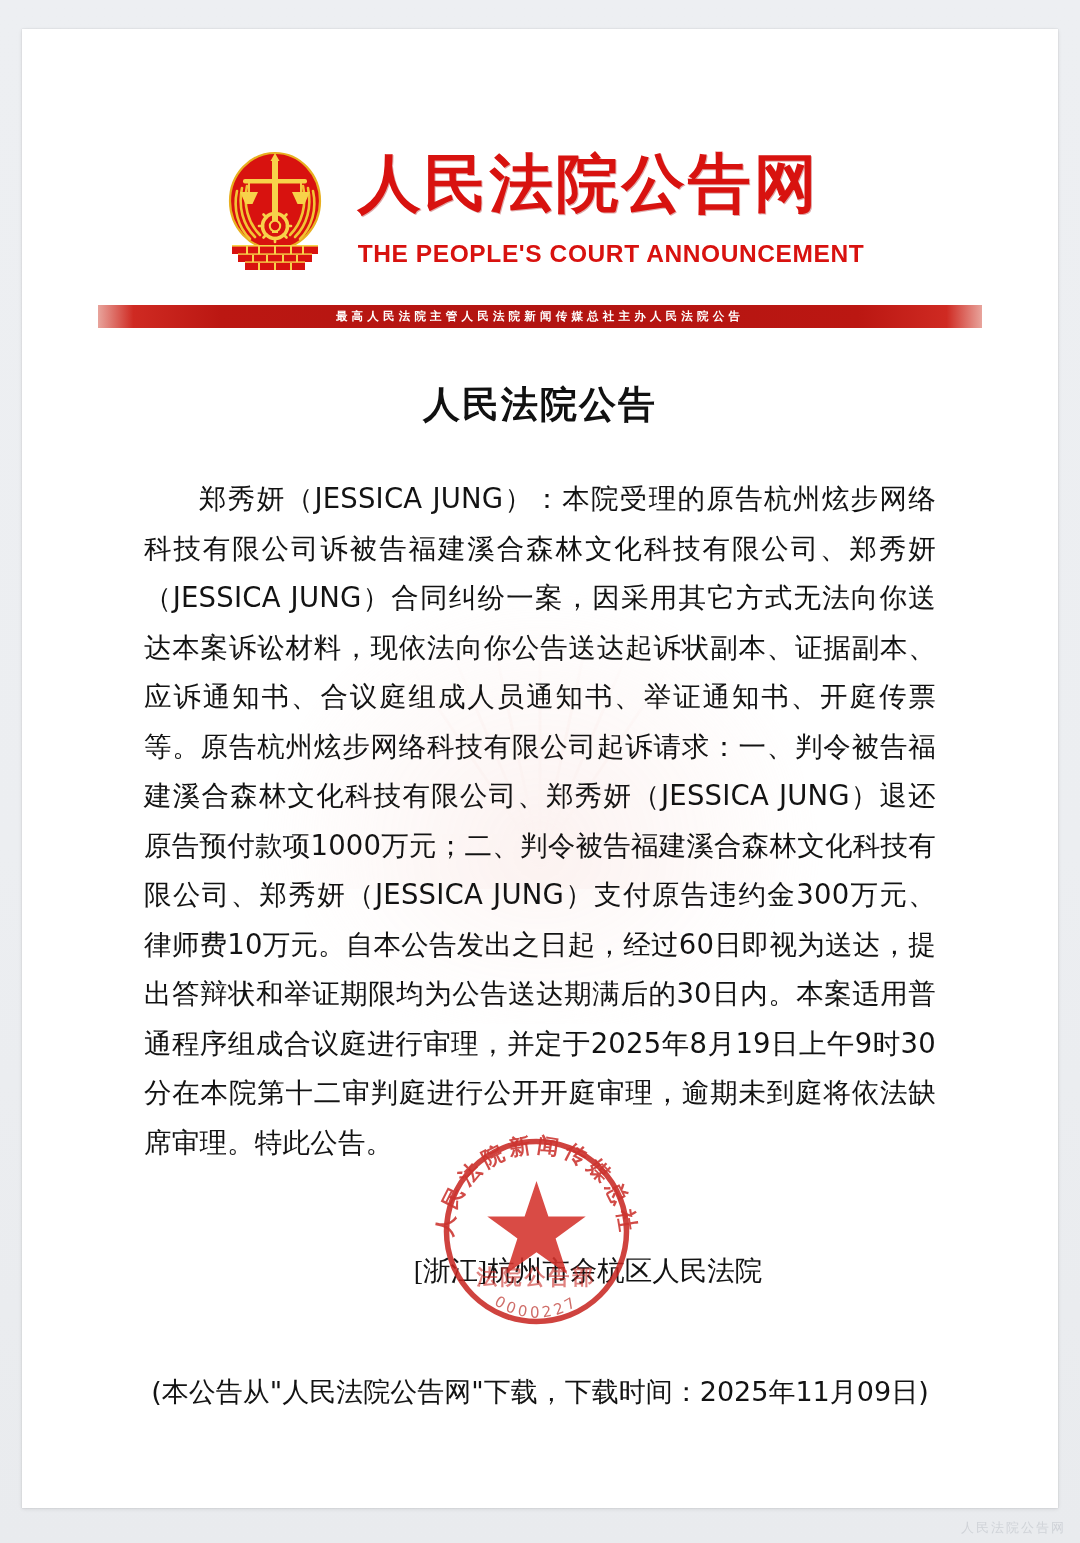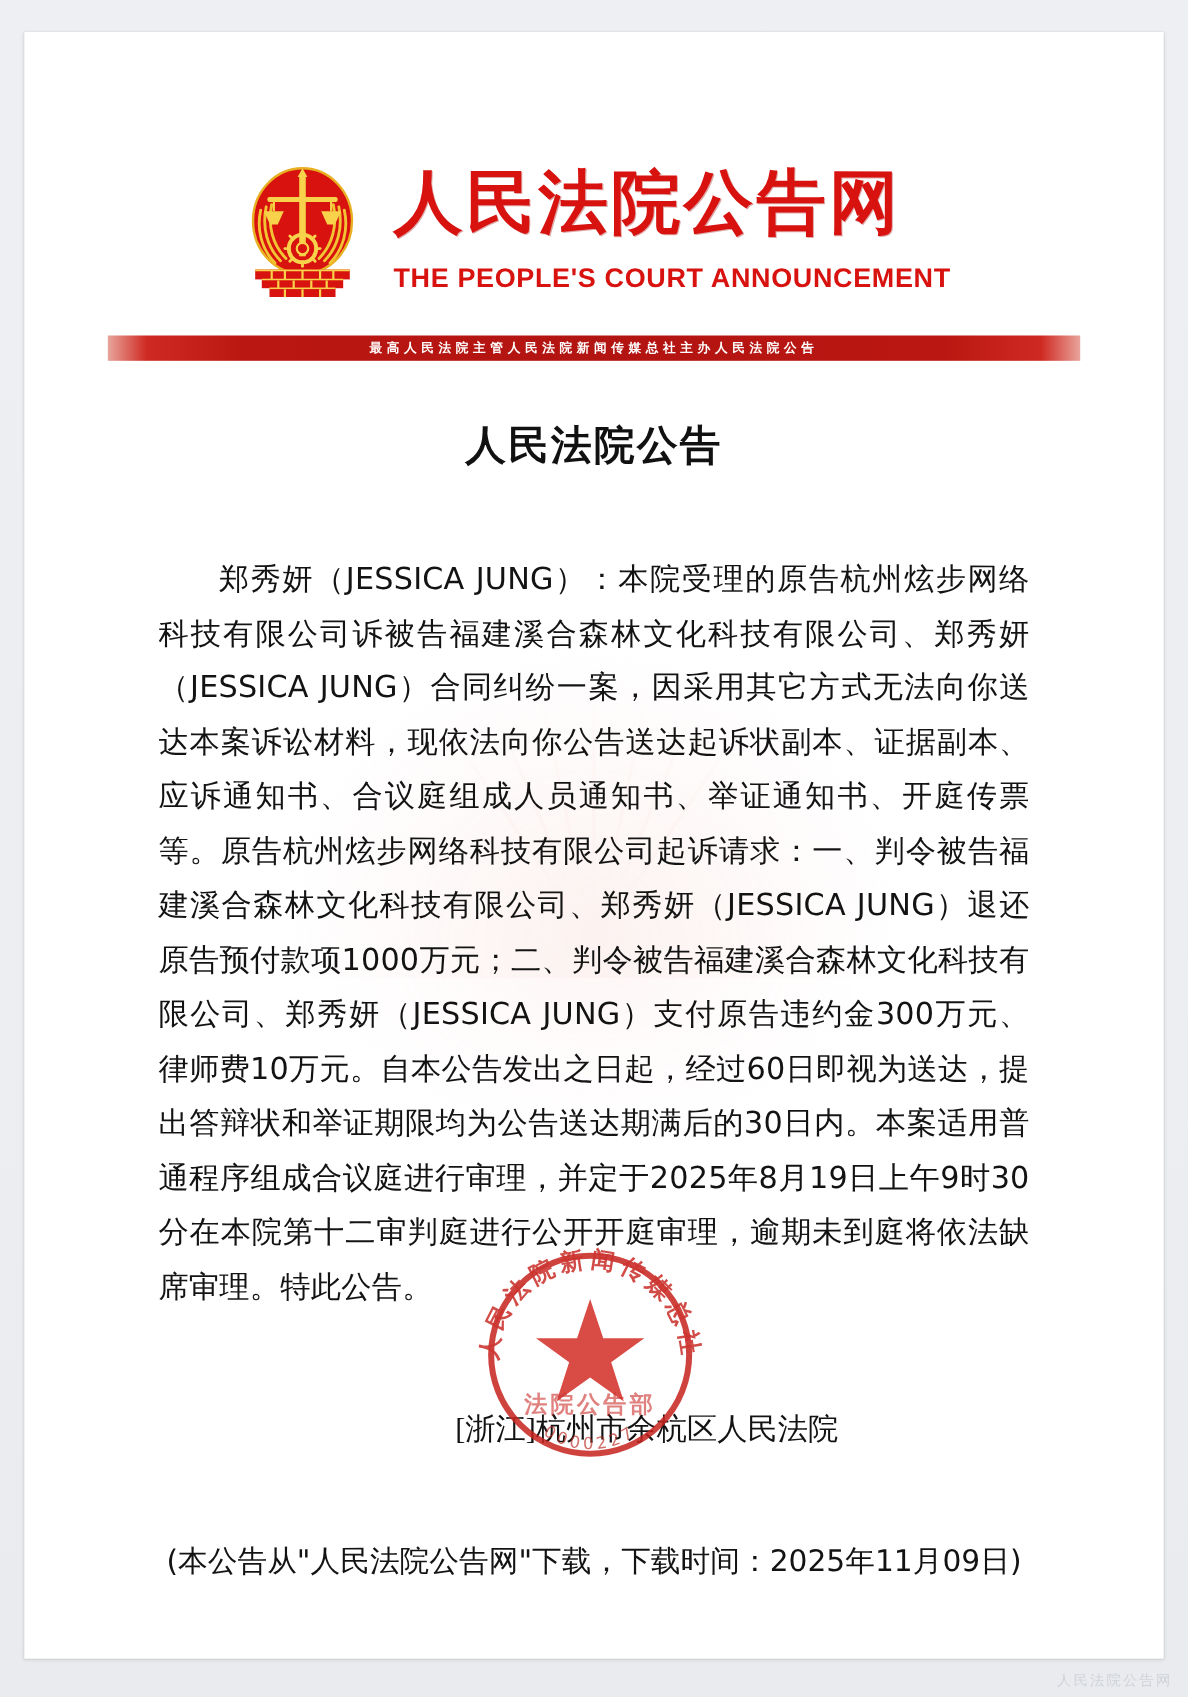--- a/index.html
+++ b/index.html
@@ -123,21 +123,21 @@
     font-size: 37px;
     font-weight: 700;
     color: #111;
     letter-spacing: 2px;
     font-family: "DejaVu Sans", "Liberation Sans", sans-serif;
   }
 
   
   #body-wrap {
     position: relative;
-    margin: 72px auto 0 auto;
+    margin: 44px auto 0 auto;
     width: 792px;
   }
   #body-text {
     font-size: 27.5px;
     line-height: 49.5px;
     color: #131313;
     text-align: justify;
     text-indent: 2em;
     letter-spacing: .2px;
     font-family: "DejaVu Sans", "Liberation Sans", sans-serif;

